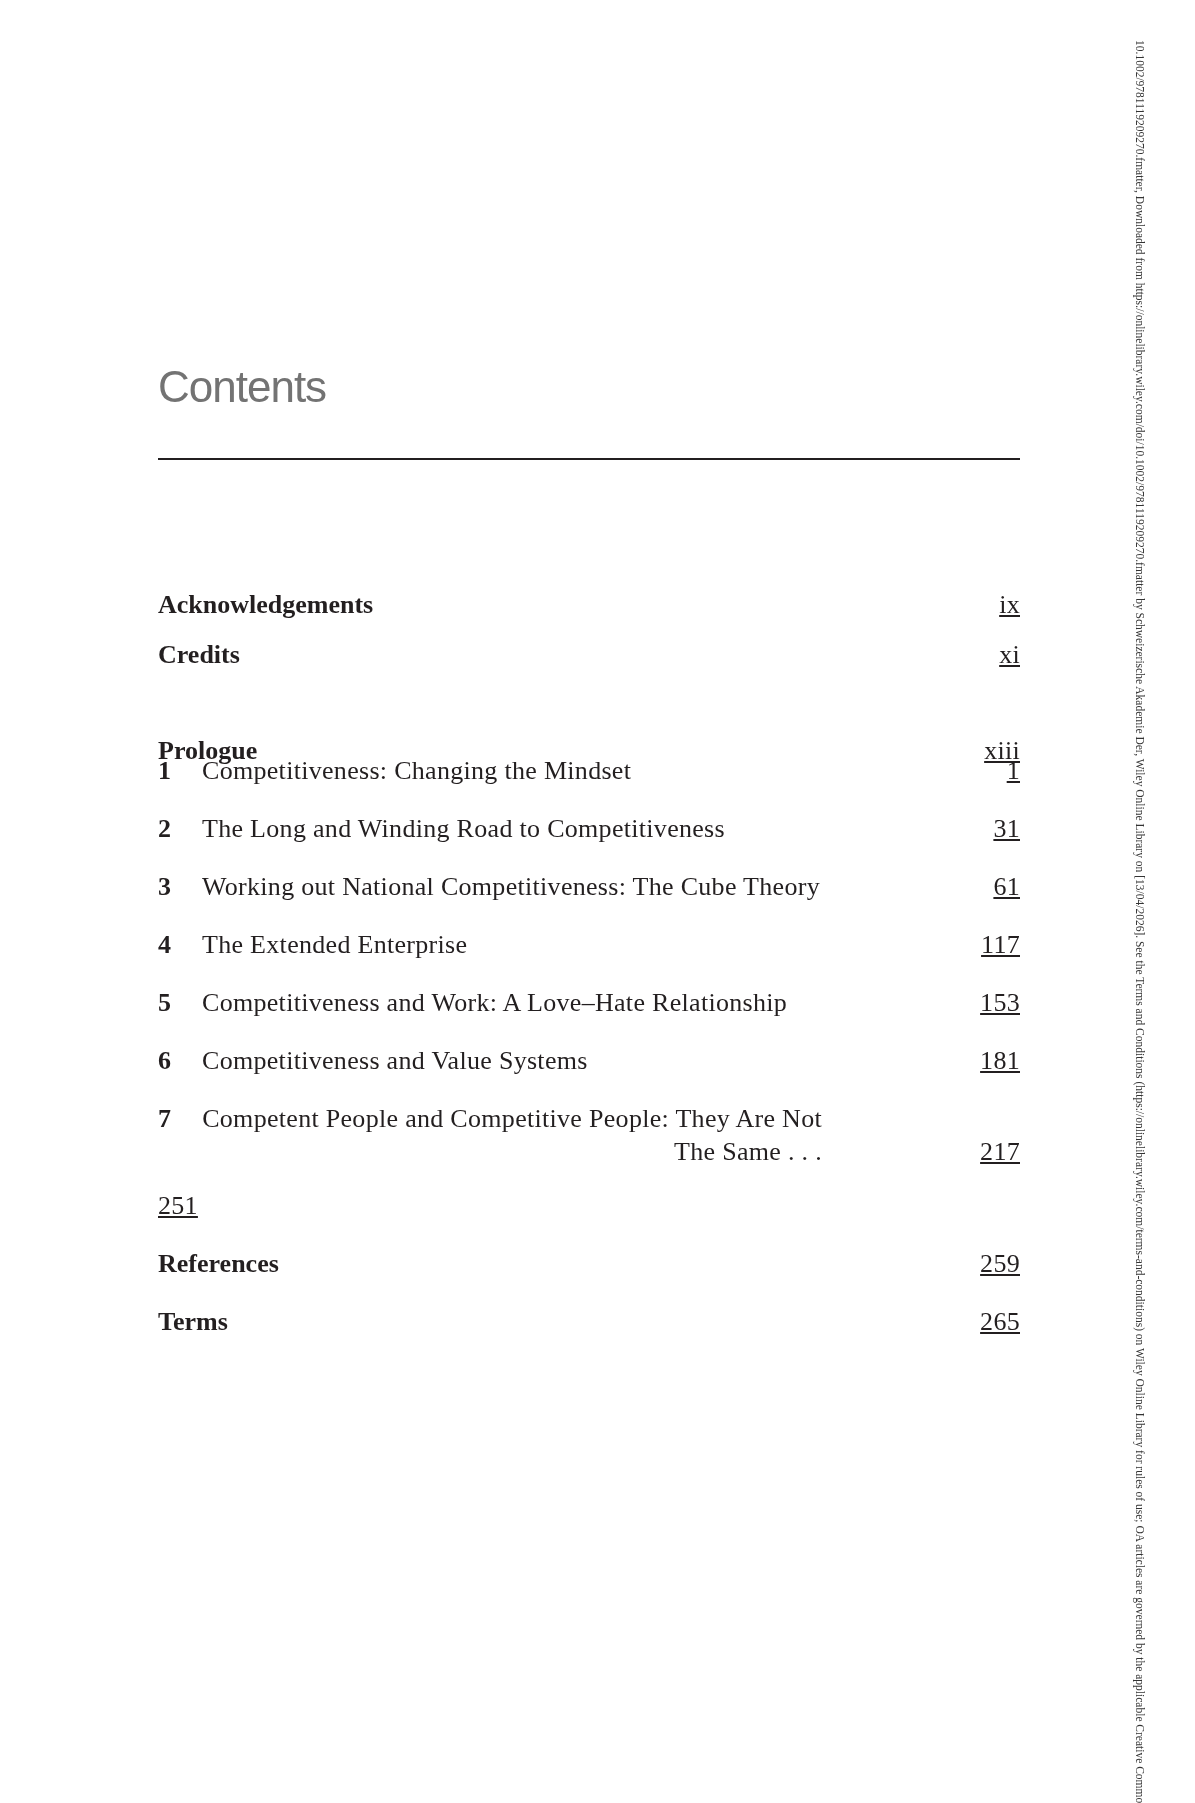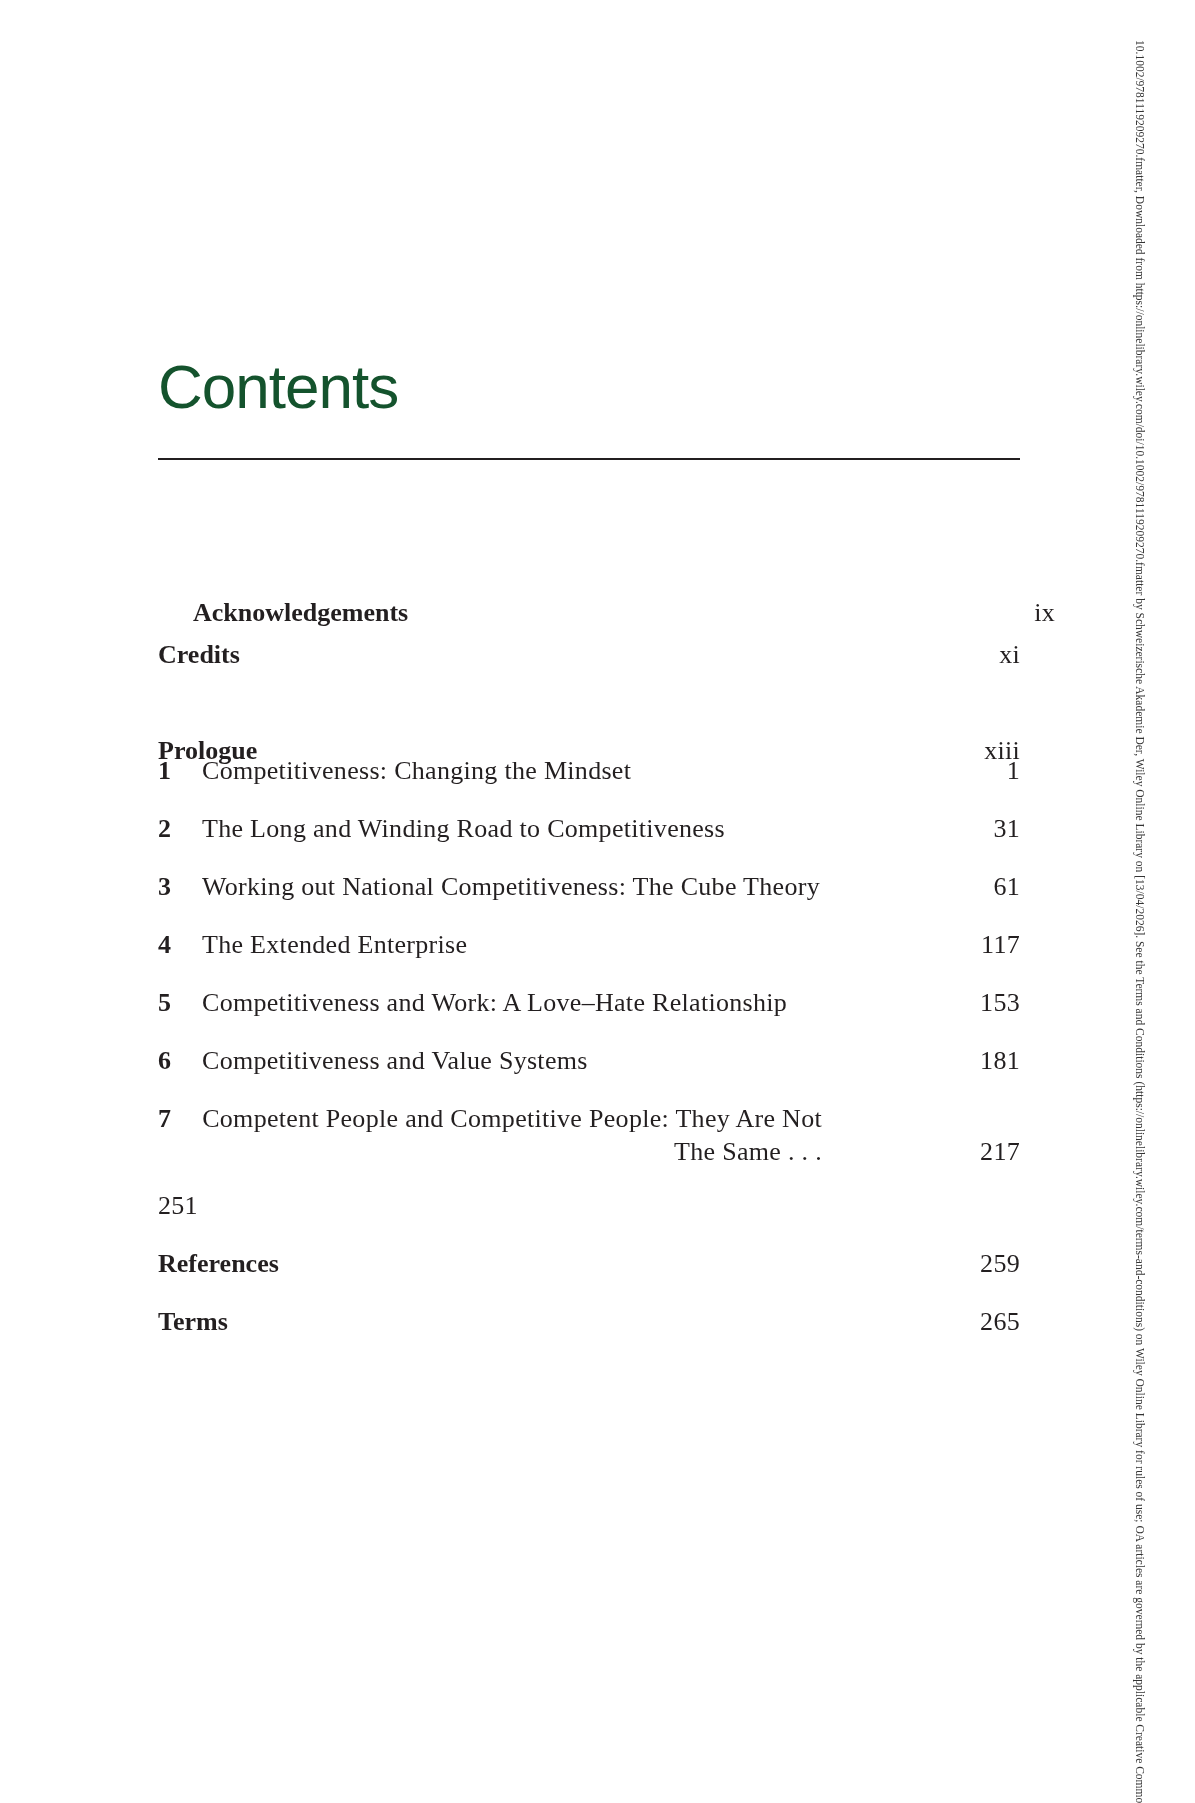--- a/index.html
+++ b/index.html
@@ -14,24 +14,24 @@
       overflow: hidden;
       color: #231f20;
     }
     .page-title {
       position: absolute;
       left: 158px;
       top: 352px;
       margin: 0;
       font-family: "Liberation Sans", sans-serif;
       font-weight: normal;
-      font-size: 62px;
+      font-size: 44px;
       line-height: 70px;
       letter-spacing: -1px;
-      color: #14532d;
+      color: #737373;
     }
     .title-rule {
       position: absolute;
       left: 158px;
       top: 458px;
       width: 862px;
       height: 0;
       border-top: 2px solid #231f20;
     }
     .toc {
@@ -65,20 +65,21 @@
       flex-shrink: 0;
     }
     .chapter-title {
       letter-spacing: 0.3px;
       max-width: 700px;
       text-align: right;
     }
     .toc-page {
       text-align: center;
       letter-spacing: 0.3px;
+      text-decoration: underline;
     }
     .margin-note {
       position: absolute;
       left: 1147px;
       top: 40px;
       width: 1740px;
       transform-origin: 0 0;
       transform: rotate(90deg);
       font-family: "Liberation Serif", serif;
       font-size: 11.5px;
@@ -88,21 +89,21 @@
     }
   </style>
 </head>
 <body>
 
 <h1 class="page-title">Contents</h1>
 <div class="title-rule"></div>
 
 <div class="toc">
 
-  <div class="toc-row" style="top:16px;margin-left:35px;">
+  <div class="toc-row" style="top:8px;">
     <span class="toc-label-bold">Acknowledgements</span>
     <span class="toc-page">ix</span>
   </div>
   <div class="toc-row" style="top:58px;">
     <span class="toc-label-bold">Credits</span>
     <span class="toc-page">xi</span>
   </div>
   <div class="toc-row" style="top:116px;margin-top:38px;">
     <span class="toc-label-bold">Prologue</span>
     <span class="toc-page">xiii</span>

